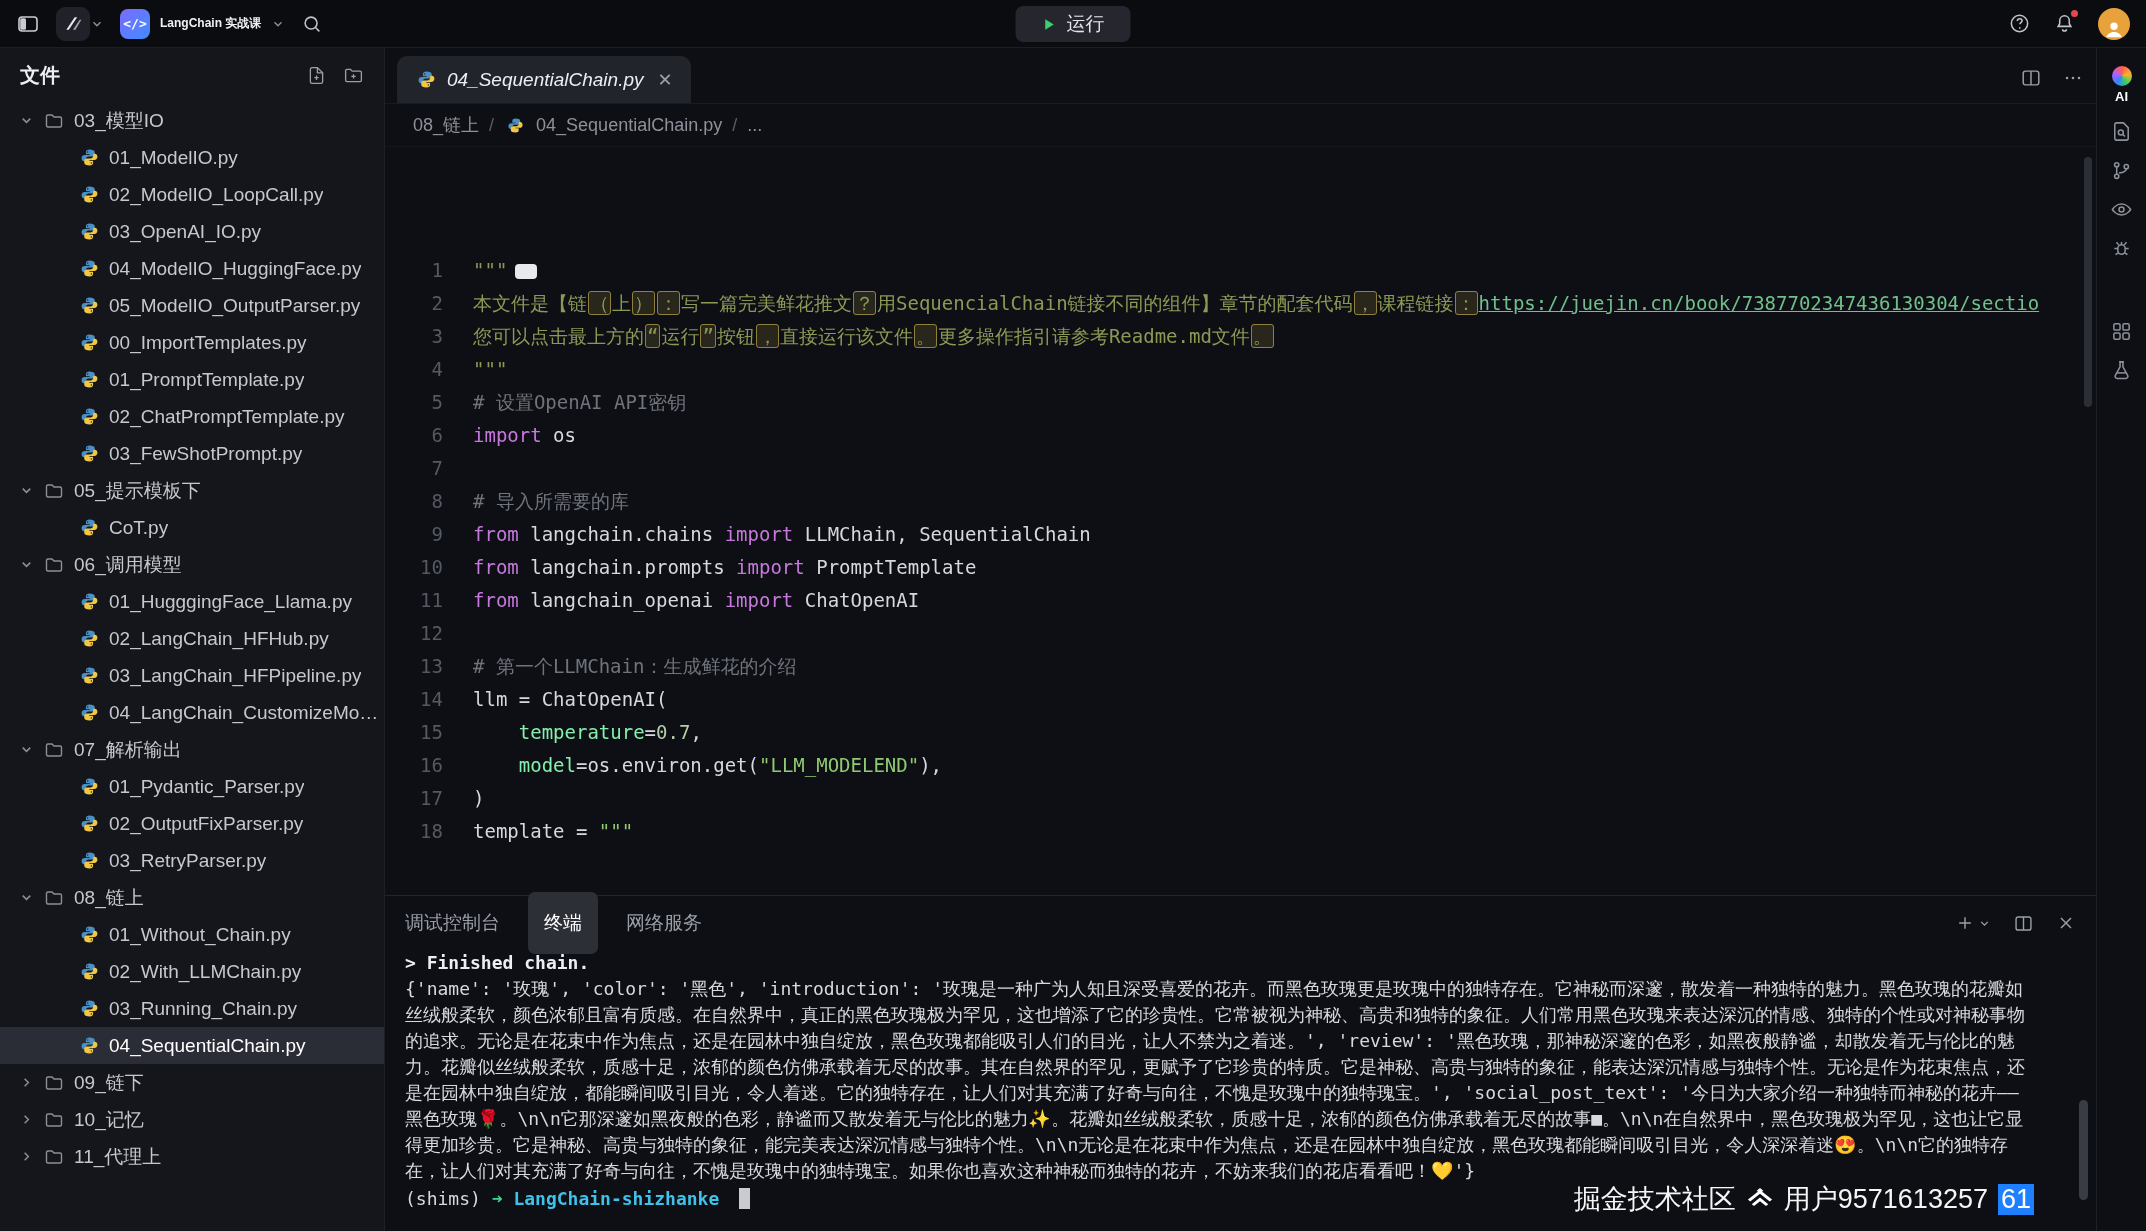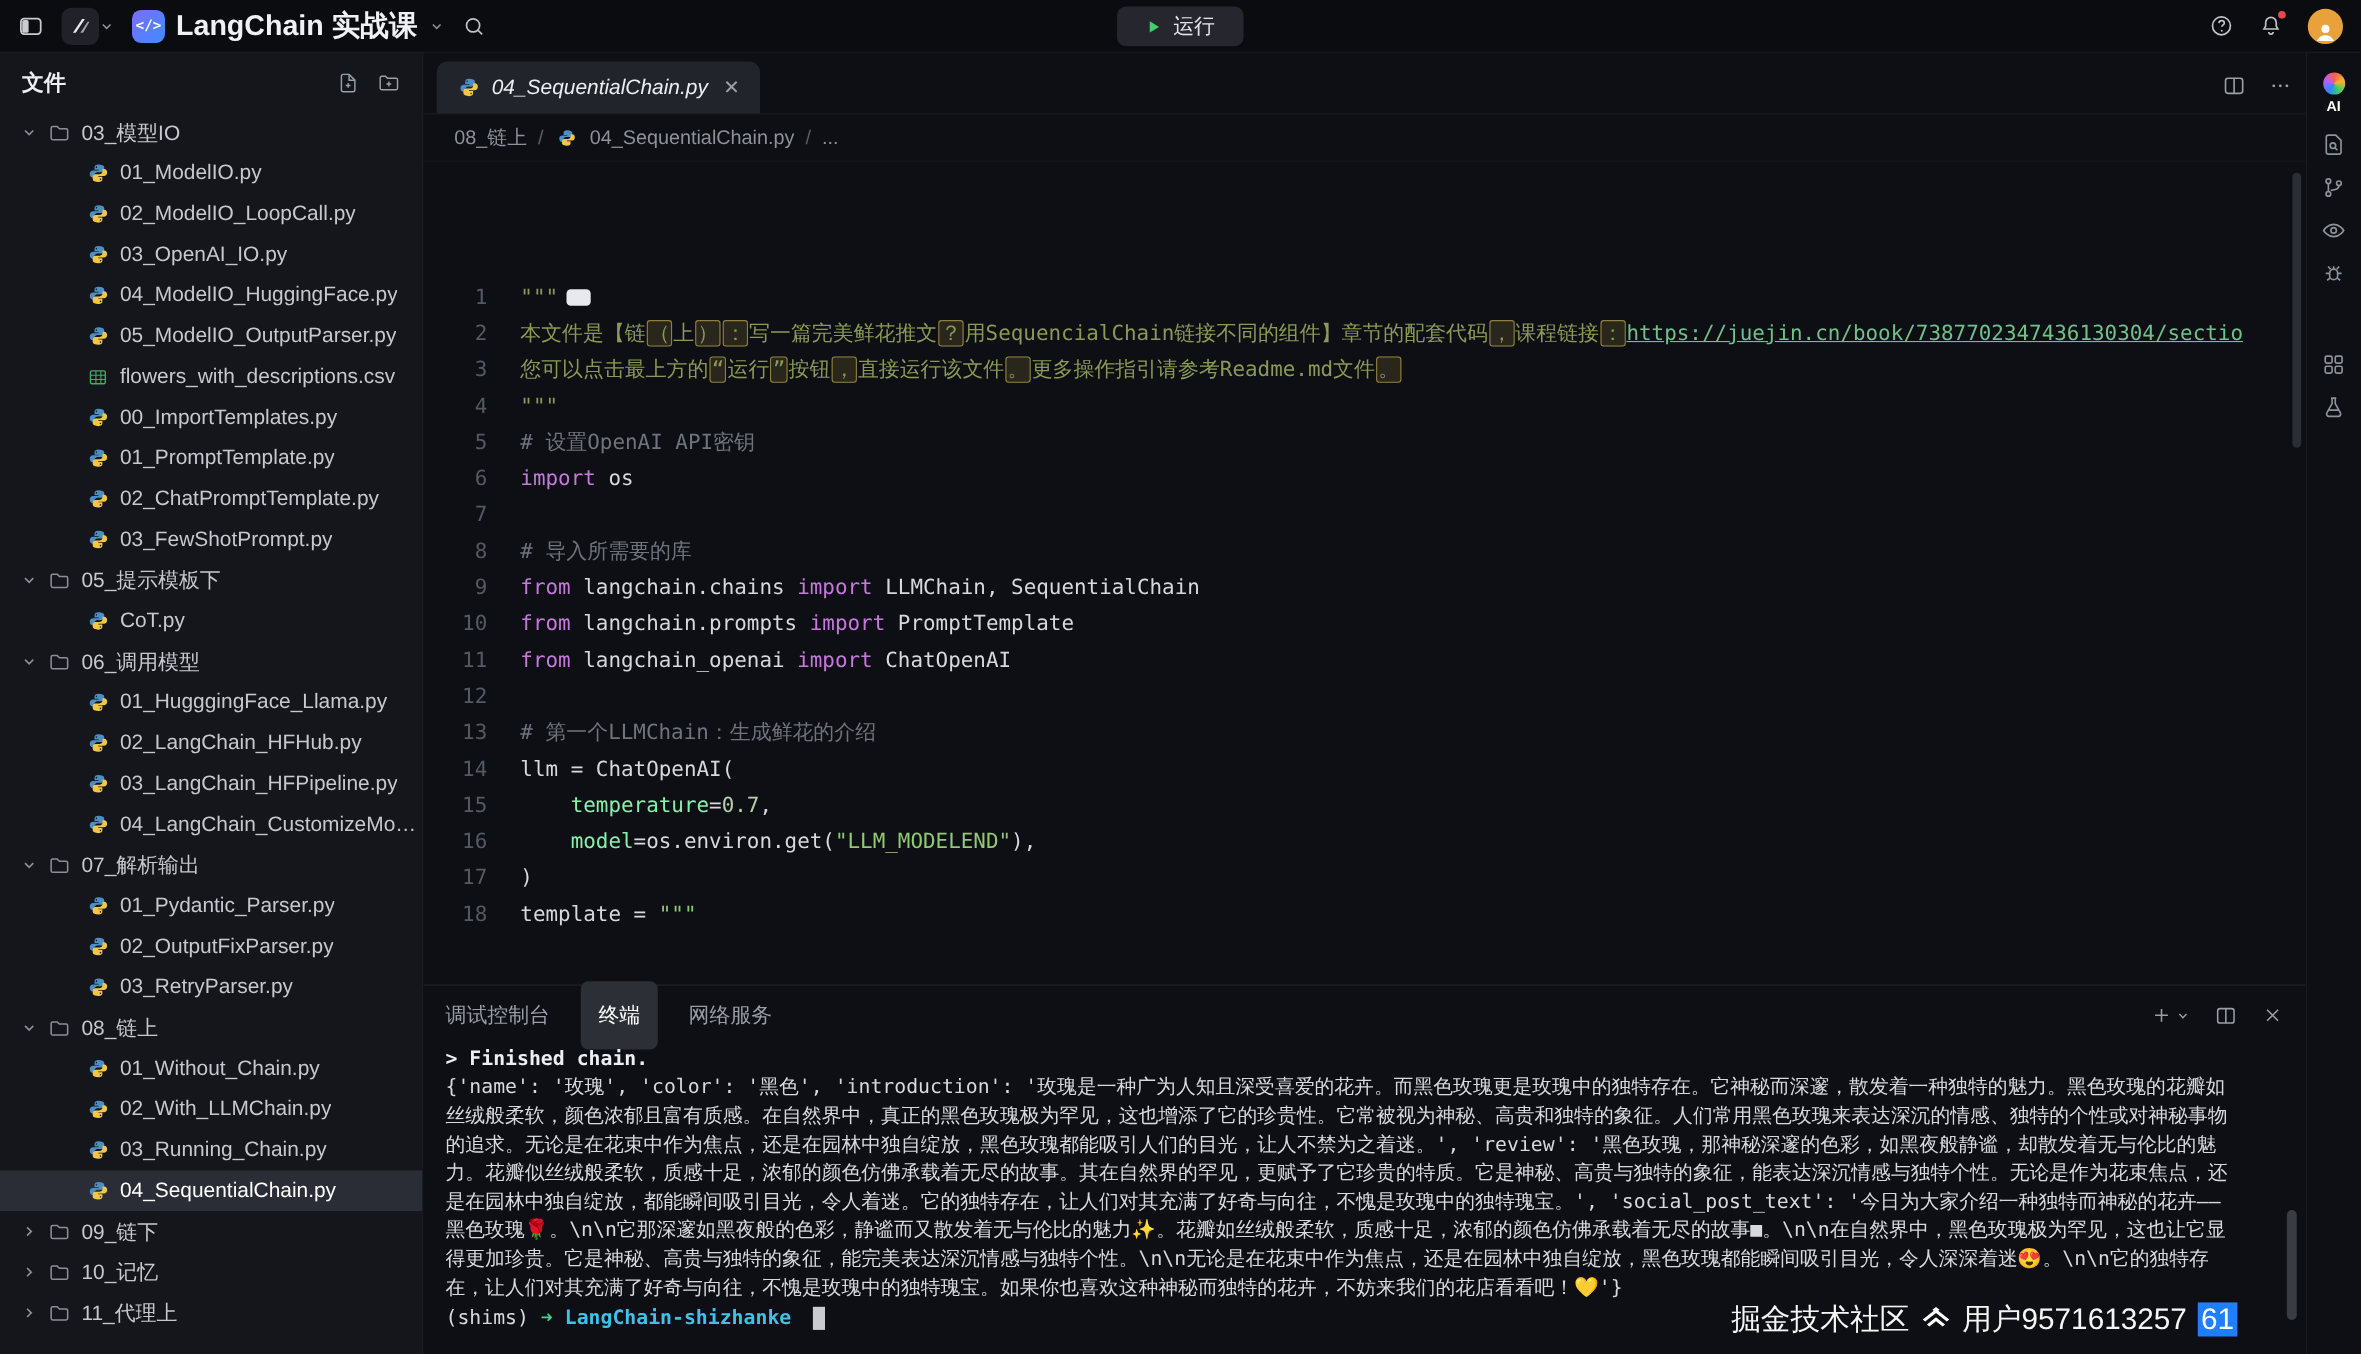--- a/index.html
+++ b/index.html
@@ -10,21 +10,21 @@
   .topbar { height:48px; background:#0b0c10; border-bottom:1px solid #1d1e24;
     display:flex; align-items:center; padding:0 16px; position:relative; }
   .tb-left { display:flex; align-items:center; gap:16px; }
   .icon-btn { display:inline-flex; align-items:center; justify-content:center; cursor:pointer; background:none; border:none; }
   .logo-box { width:34px; height:34px; border-radius:9px; background:#212229; display:flex; align-items:center; justify-content:center; }
   .chev-small { color:#8d919b; }
   .proj-chip { display:flex; align-items:center; gap:10px; }
   .proj-badge { width:30px; height:30px; border-radius:8px; background:linear-gradient(135deg,#7b6cff,#3f8cff);
     color:#fff; font-size:13px; font-weight:bold; display:flex; align-items:center; justify-content:center;
     font-family:"DejaVu Sans Mono",monospace; }
-  .proj-name { font-size:26px; font-weight:bold; color:#f0f1f4; }
+  .proj-name { font-size:12px; font-weight:bold; color:#f0f1f4; }
   .run-btn { position:absolute; left:50%; top:6px; transform:translateX(-50%);
     height:36px; padding:0 26px; background:#26272e; border:none; border-radius:8px;
     display:flex; align-items:center; gap:10px; color:#e3e5ea; font-size:19px; cursor:pointer; }
   .tb-right { margin-left:auto; display:flex; align-items:center; gap:22px; }
   .bell-wrap { position:relative; }
   .bell-dot { position:absolute; top:-2px; right:-2px; width:7px; height:7px; border-radius:50%; background:#e5484d; }
   .avatar { width:32px; height:32px; border-radius:50%; background:#e9a23b; display:flex; align-items:flex-end; justify-content:center; overflow:hidden; cursor:pointer; }
 
   
   .main { display:flex; height:1183px; }
@@ -244,29 +244,20 @@
           <span class="ticon">
             <svg width="19" height="19" viewBox="0 0 24 24">
               <path fill="#4a90c4" d="M11.9 2c-3 0-4.4 1.3-4.4 3.2V8h4.7v.8H5.7C3.7 8.8 2 10.3 2 12.8s1.4 4 3.4 4h1.9v-2.5c0-1.9 1.7-3.5 3.7-3.5h4.6c1.6 0 3-1.4 3-3V5.2C18.6 3.2 15.9 2 11.9 2zM9.7 4.1c.5 0 .9.4.9.9s-.4 1-.9 1-.9-.5-.9-1 .4-.9.9-.9z"></path>
               <path fill="#f2c744" d="M12.1 22c3 0 4.4-1.3 4.4-3.2V16h-4.7v-.8h6.5c2 0 3.7-1.5 3.7-4s-1.4-4-3.4-4h-1.9v2.5c0 1.9-1.7 3.5-3.7 3.5H8.4c-1.6 0-3 1.4-3 3v2.6C5.4 20.8 8.1 22 12.1 22zm2.2-2.1c-.5 0-.9-.4-.9-.9s.4-1 .9-1 .9.5.9 1-.4.9-.9.9z"></path>
             </svg>
           </span>
           <span class="tlabel">05_ModelIO_OutputParser.py</span>
         </div>
         <div class="trow leaf">
           <span class="ticon">
-            <svg width="18" height="18" viewBox="0 0 20 20" fill="none" stroke="#3fae62">
-              <rect x="2.5" y="3.5" width="15" height="13" rx="1.5" stroke-width="1.4"></rect>
-              <path d="M2.5 8h15M2.5 12.2h15M8 3.5v13M13 3.5v13" stroke-width="1.1"></path>
-            </svg>
-          </span>
-          <span class="tlabel">flowers_with_descriptions.csv</span>
-        </div>
-        <div class="trow leaf">
-          <span class="ticon">
             <svg width="19" height="19" viewBox="0 0 24 24">
               <path fill="#4a90c4" d="M11.9 2c-3 0-4.4 1.3-4.4 3.2V8h4.7v.8H5.7C3.7 8.8 2 10.3 2 12.8s1.4 4 3.4 4h1.9v-2.5c0-1.9 1.7-3.5 3.7-3.5h4.6c1.6 0 3-1.4 3-3V5.2C18.6 3.2 15.9 2 11.9 2zM9.7 4.1c.5 0 .9.4.9.9s-.4 1-.9 1-.9-.5-.9-1 .4-.9.9-.9z"></path>
               <path fill="#f2c744" d="M12.1 22c3 0 4.4-1.3 4.4-3.2V16h-4.7v-.8h6.5c2 0 3.7-1.5 3.7-4s-1.4-4-3.4-4h-1.9v2.5c0 1.9-1.7 3.5-3.7 3.5H8.4c-1.6 0-3 1.4-3 3v2.6C5.4 20.8 8.1 22 12.1 22zm2.2-2.1c-.5 0-.9-.4-.9-.9s.4-1 .9-1 .9.5.9 1-.4.9-.9.9z"></path>
             </svg>
           </span>
           <span class="tlabel">00_ImportTemplates.py</span>
         </div>
         <div class="trow leaf">
           <span class="ticon">
             <svg width="19" height="19" viewBox="0 0 24 24">

